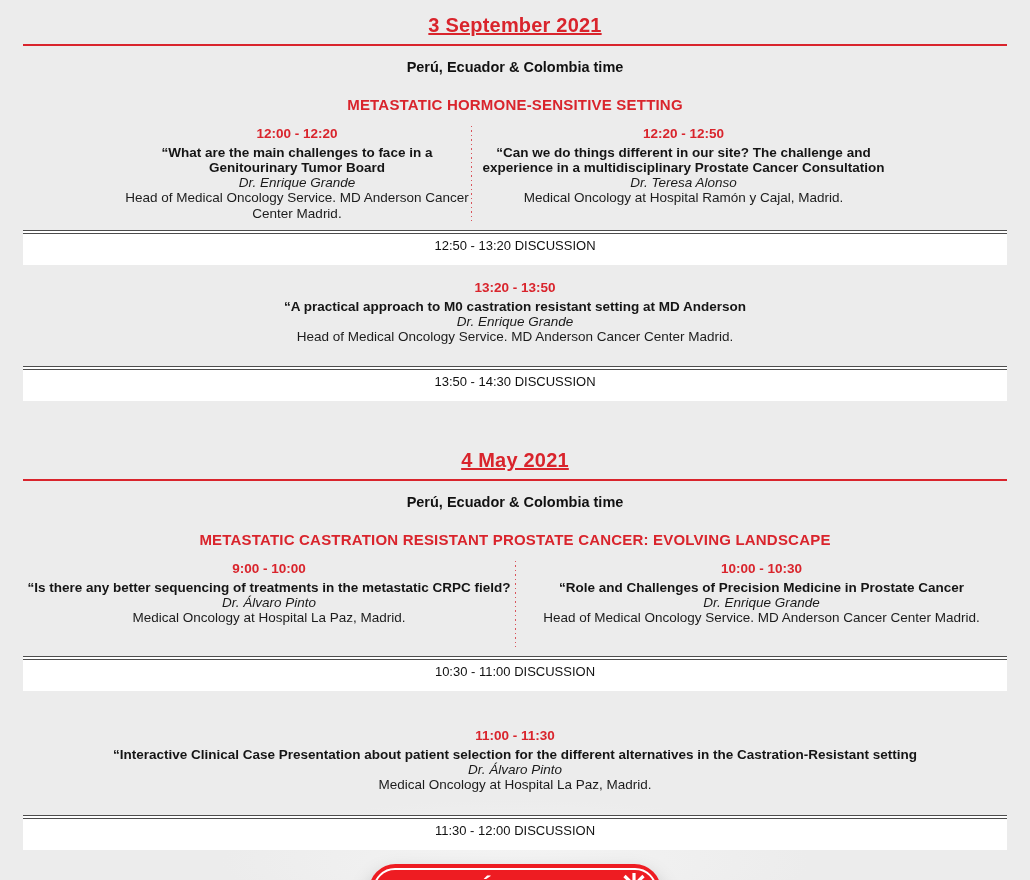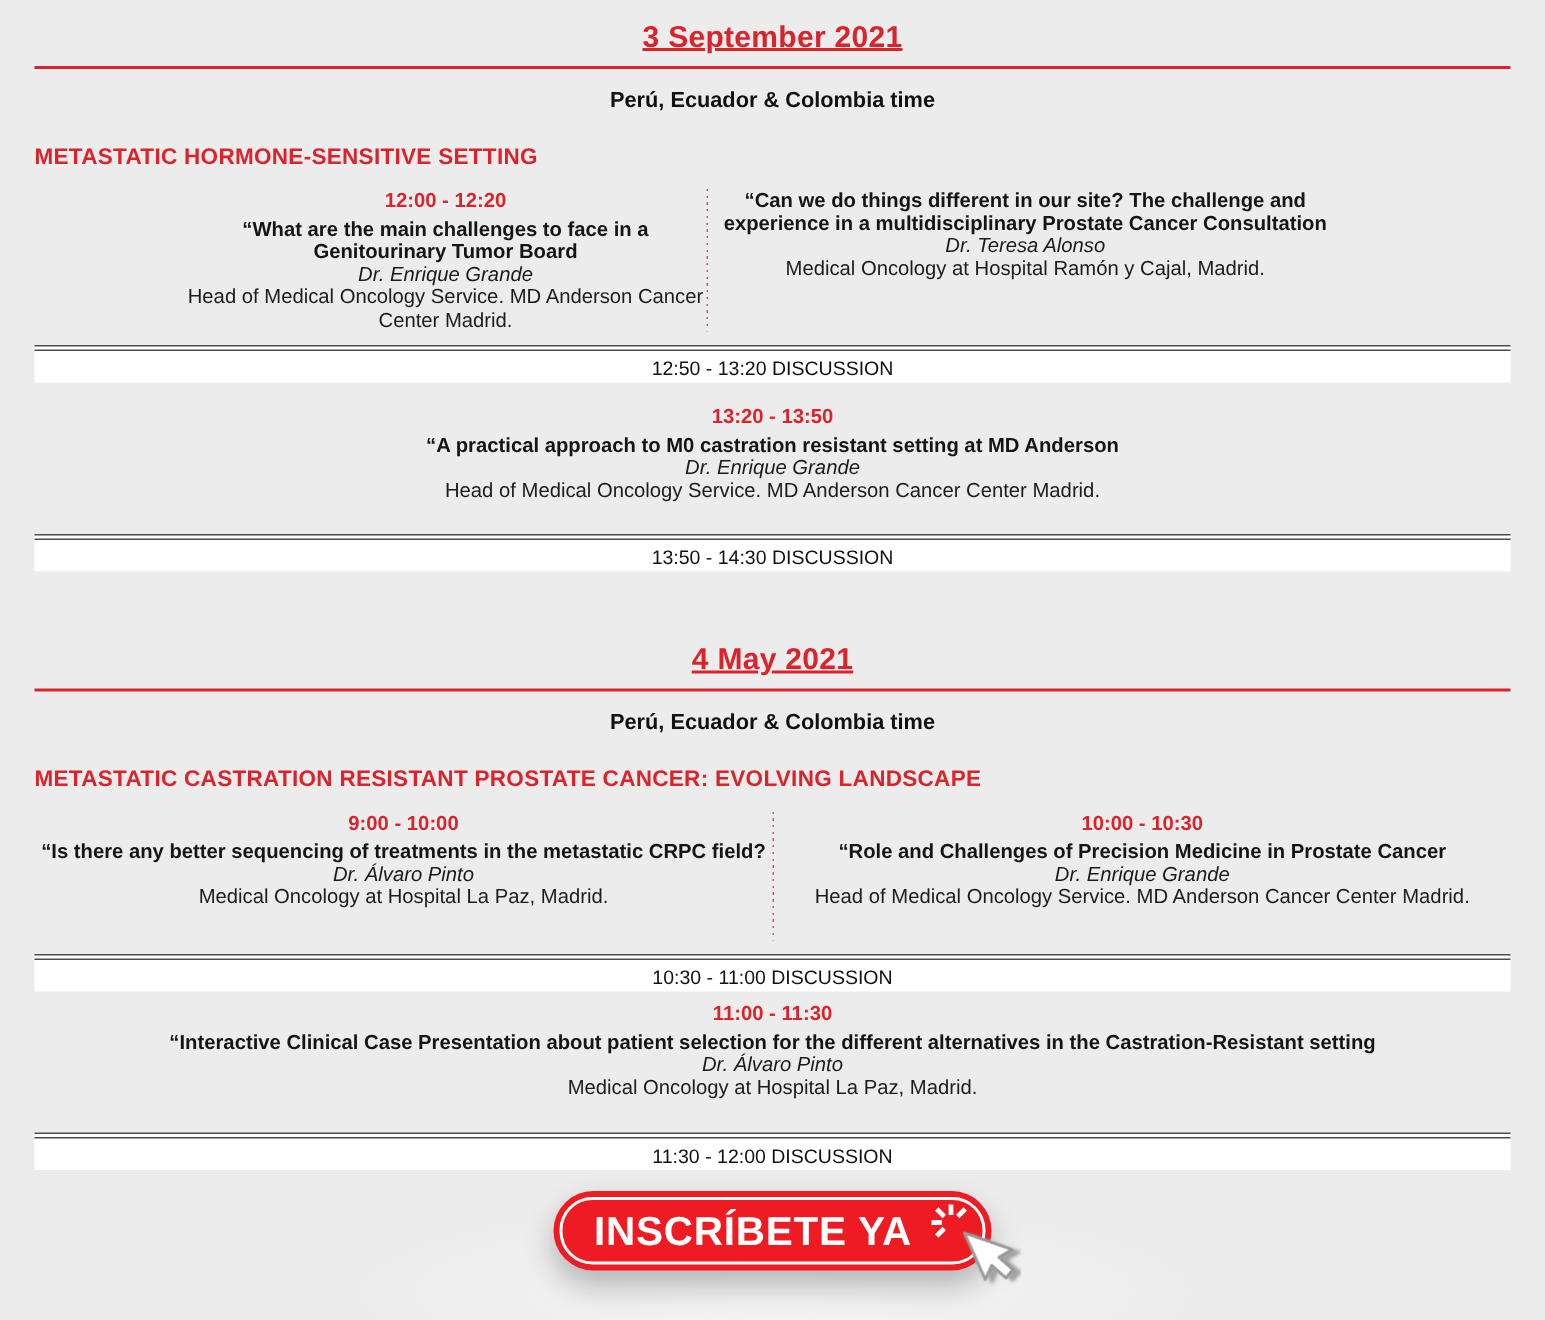--- a/index.html
+++ b/index.html
@@ -18,21 +18,21 @@
     margin:2px 0 0;
     text-align:center;
     font-size:20px;font-weight:bold;
     color:var(--accent-red,#d9242c);
     letter-spacing:.2px;
     text-decoration:underline;
   }
   .red-rule{border:none;border-top:2px solid var(--accent-red,#d9242c);margin:7px 0 0;}
   .timezone{margin:13px 0 0;text-align:center;font-size:14.5px;font-weight:bold;color:#111;}
   .section-heading{
-    margin:21px 0 0;
+    margin:21px 0 0;text-align:center;
     font-size:15px;font-weight:bold;
     color:var(--accent-red,#d9242c);letter-spacing:.2px;
   }
 
   .columns{display:flex;margin-top:13px;align-items:flex-start;}
   .col{box-sizing:border-box;}
   .d1-left{width:448px;padding-left:100px;}
   .d1-right{width:535px;padding-right:112px;}
   .d2-left{width:492px;}
   .d2-right{width:491px;}
@@ -46,21 +46,21 @@
   .session .s-title{font-weight:bold;color:#151515;}
   .session .speaker{font-style:italic;}
   .session .affil{color:#1c1c1c;}
   .single{margin:15px auto 0;max-width:760px;}
 
   .discussion{
     background:#ffffff;
     border-top:4px double var(--bar-border,#4c4c4c);
     text-align:center;
     font-size:13px;color:#111;
-    padding:4px 0 2px;
+    padding:4px 0 12px;
   }
   .gap-sm{height:9px;}  .gap-lg{height:22px;}
   .day-sep{height:46px;}
 
   .register-wrap{position:relative;width:292px;margin:14px auto 0;}
   .register-button{
     display:block;position:relative;
     width:292px;height:53px;
     background:var(--button-red,#ee1c22);
     border:none;border-radius:27px;
@@ -94,20 +94,21 @@
 
     <div class="columns">
       <div class="col d1-left session">
         <div class="time">12:00 - 12:20</div>
         <div class="s-title">“What are the main challenges to face in a Genitourinary Tumor Board</div>
         <div class="speaker">Dr. Enrique Grande</div>
         <div class="affil">Head of Medical Oncology Service. MD Anderson Cancer Center Madrid.</div>
       </div>
       <div class="v-divider"></div>
       <div class="col d1-right session">
+        <div class="time">12:20 - 12:50</div>
         <div class="s-title">“Can we do things different in our site? The challenge and experience in a multidisciplinary Prostate Cancer Consultation</div>
         <div class="speaker">Dr. Teresa Alonso</div>
         <div class="affil">Medical Oncology at Hospital Ramón y Cajal, Madrid.</div>
       </div>
     </div>
 
     <div class="gap-sm"></div>
     <div class="discussion">12:50 - 13:20 DISCUSSION</div>
 
 
@@ -141,21 +142,21 @@
         <div class="time">10:00 - 10:30</div>
         <div class="s-title">“Role and Challenges of Precision Medicine in Prostate Cancer</div>
         <div class="speaker">Dr. Enrique Grande</div>
         <div class="affil">Head of Medical Oncology Service. MD Anderson Cancer Center Madrid.</div>
       </div>
     </div>
 
     <div class="gap-sm"></div>
     <div class="discussion">10:30 - 11:00 DISCUSSION</div>
 
-    <div class="session single" style="margin-top:7px;max-width:900px;">
+    <div class="session single" style="margin-top:37px;max-width:900px;">
       <div class="time">11:00 - 11:30</div>
       <div class="s-title">“Interactive Clinical Case Presentation about patient selection for the different alternatives in the Castration-Resistant setting</div>
       <div class="speaker">Dr. Álvaro Pinto</div>
       <div class="affil">Medical Oncology at Hospital La Paz, Madrid.</div>
     </div>
 
     <div class="gap-lg"></div>
     <div class="discussion">11:30 - 12:00 DISCUSSION</div>
 
     <div class="register-wrap">

